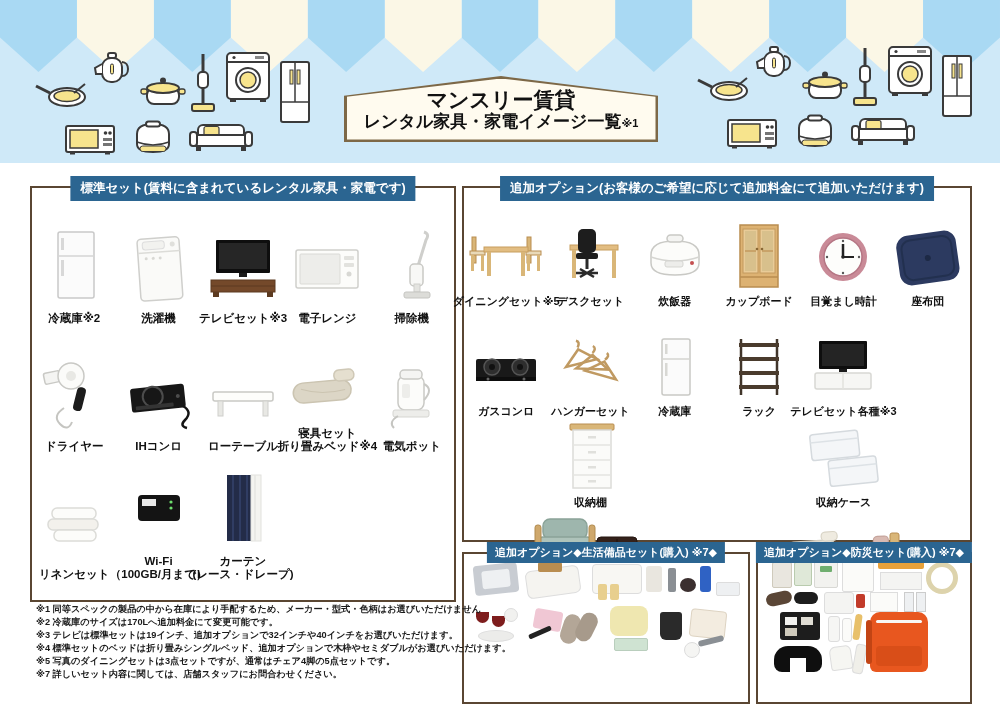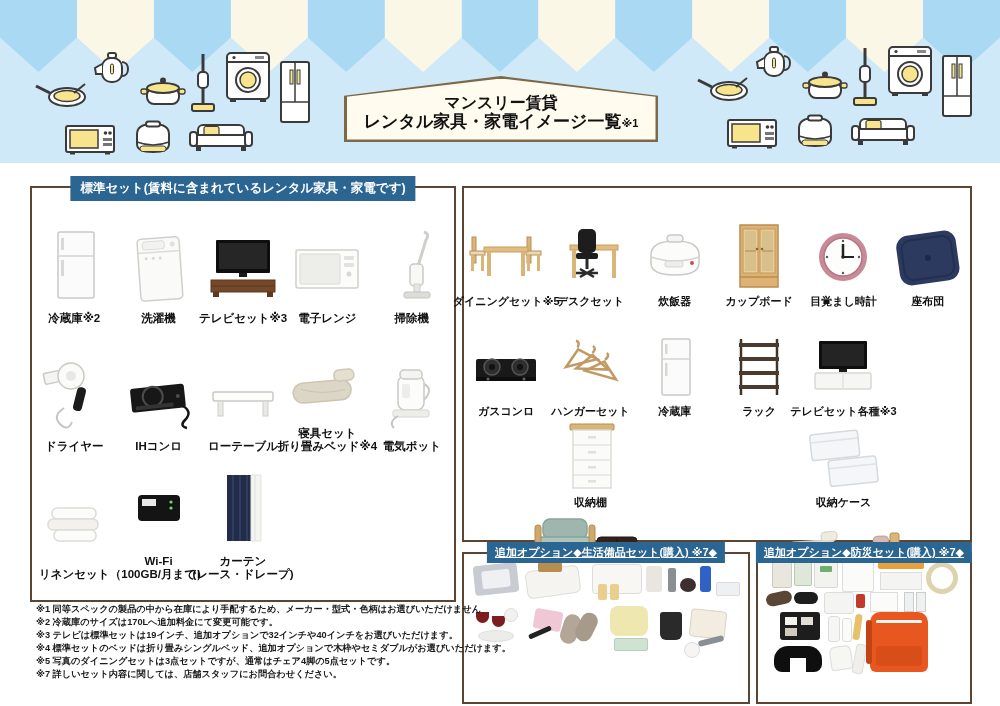--- a/index.html
+++ b/index.html
@@ -13,34 +13,34 @@
   .pennant.b{background:#a9d9f3}.pennant.c{background:#fbf7e6}
 
   .icon-group{position:absolute;width:282px;height:112px;}
   .icon-group .ic{position:absolute;}
 
   
   .banner{position:absolute;left:344px;top:76px;width:314px;height:66px;
           clip-path:polygon(0 30%,50% 0,100% 30%,100% 100%,0 100%);background:#7d6847;z-index:5;}
   .banner-in{position:absolute;inset:2.5px;clip-path:polygon(0 30%,50% 0,100% 30%,100% 100%,0 100%);
           background:#fffbef;display:flex;flex-direction:column;align-items:center;justify-content:flex-end;padding-bottom:7px;}
-  .banner-l1{font-size:16px;font-weight:700;line-height:1.2;}
+  .banner-l1{font-size:21px;font-weight:700;line-height:1.2;}
   .banner-l2{font-size:17px;font-weight:700;line-height:1.2;}
   .banner-note{font-size:11px;font-weight:700;}
 
   
   .panel{position:absolute;border:2px solid #5a4632;background:#fff;}
   .panel-header{position:absolute;top:-12px;left:50%;transform:translateX(-50%);
           background:#2b6591;color:#fff;font-weight:700;white-space:nowrap;
           padding:4px 10px;font-size:12.5px;letter-spacing:0;z-index:3;}
   .panel-std{left:30px;top:186px;width:422px;height:412px;}
   .panel-opt{left:462px;top:186px;width:506px;height:352px;}
   .box-life{left:462px;top:552px;width:284px;height:148px;}
   .box-bousai{left:756px;top:552px;width:212px;height:148px;}
-  .box-life .panel-header,.box-bousai .panel-header{font-size:11px;padding:3px 8px;text-decoration:underline;}
+  .box-life .panel-header,.box-bousai .panel-header{font-size:11px;padding:3px 8px;}
 
   .grid5{display:grid;grid-template-columns:repeat(5,1fr);grid-template-rows:128px 128px 128px;padding-top:10px;}
   .row6{display:grid;grid-template-columns:repeat(6,1fr);height:110px;}
   .row6.first{margin-top:10px;}
   .row4{display:grid;grid-template-columns:repeat(2,1fr);height:116px;}
 
   .cell{display:flex;flex-direction:column;align-items:center;justify-content:flex-end;padding-bottom:1px;min-width:0;}
   .pimg{display:flex;align-items:flex-end;justify-content:center;}
   .plabel{margin-top:2px;font-weight:700;font-size:11.5px;line-height:1.13;text-align:center;white-space:nowrap;}
   .row6 .plabel,.row4 .plabel{font-size:11px;}
@@ -429,20 +429,21 @@
         <div class="plabel">
             <span class="l1">カーテン</span>
             <span class="l2">(レース・ドレープ)</span>
           </div>
       </div>
 
     </div>
   </div>
 
   <div class="panel panel-opt">
+    <div class="panel-header">追加オプション(お客様のご希望に応じて追加料金にて追加いただけます)</div>
 
     <div class="row6 first">
       <div class="cell">
         <div class="pimg">
             <svg width="76" height="72">
               <rect x="4" y="16" width="4" height="26" fill="#d9b678" stroke="#b98d50" stroke-width="1"></rect>
               <rect x="2" y="30" width="15" height="4" fill="#e9d9b8" stroke="#b98d50" stroke-width="1"></rect>
               <rect x="3" y="34" width="3" height="16" fill="#d9b678"></rect>
               <rect x="13" y="34" width="3" height="16" fill="#d9b678"></rect>
               <rect x="59" y="16" width="4" height="26" fill="#d9b678" stroke="#b98d50" stroke-width="1"></rect>

